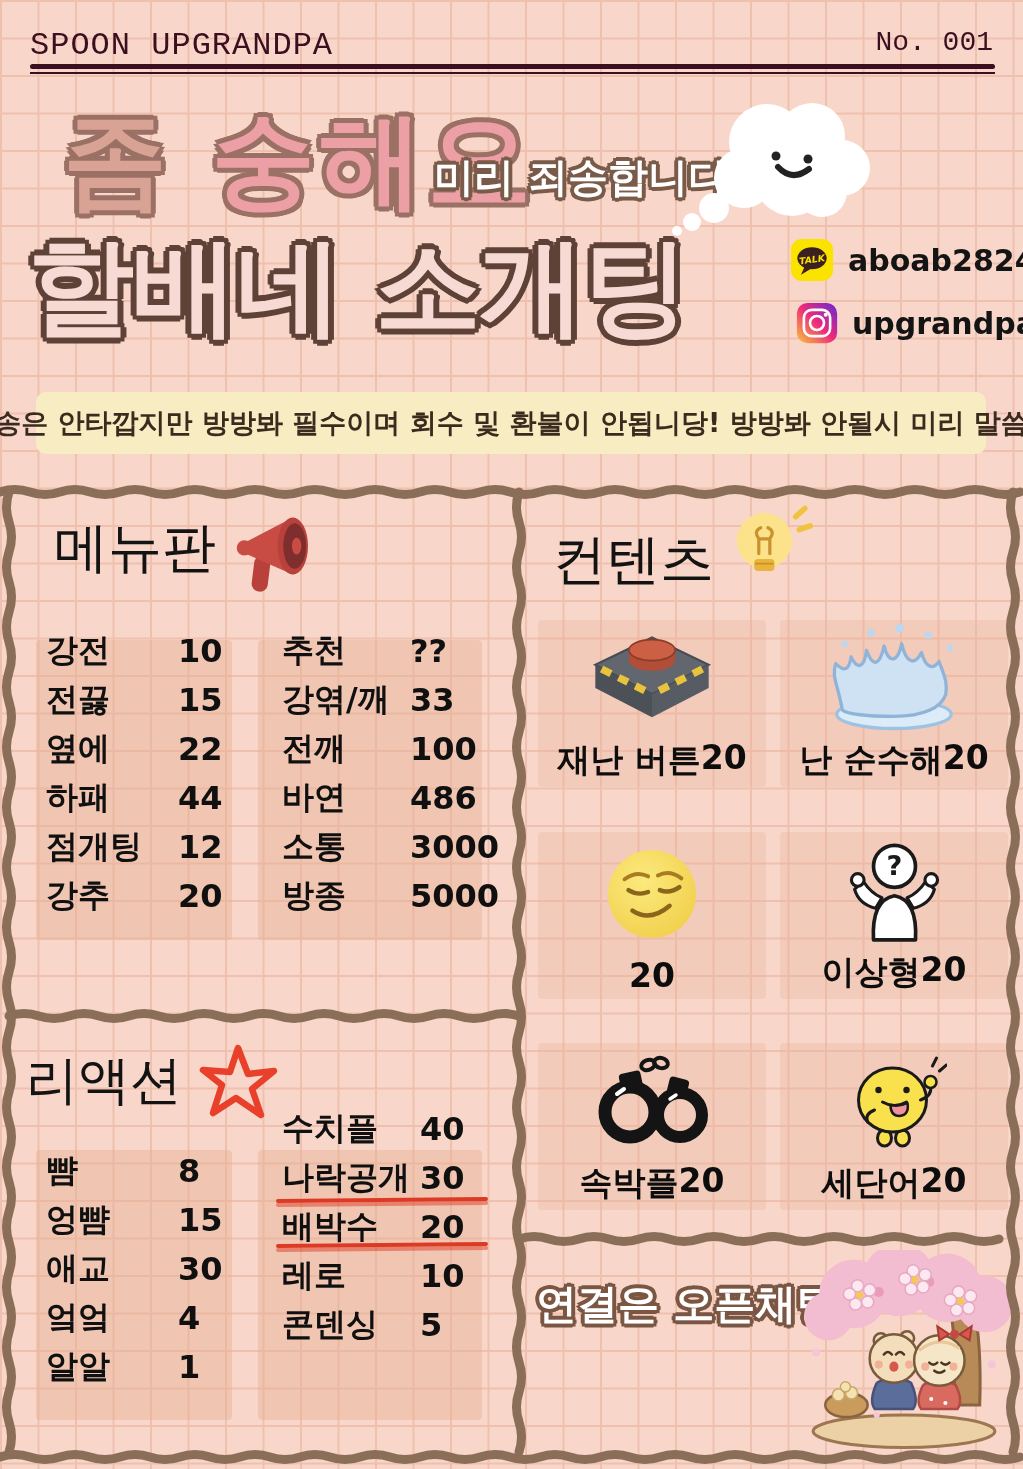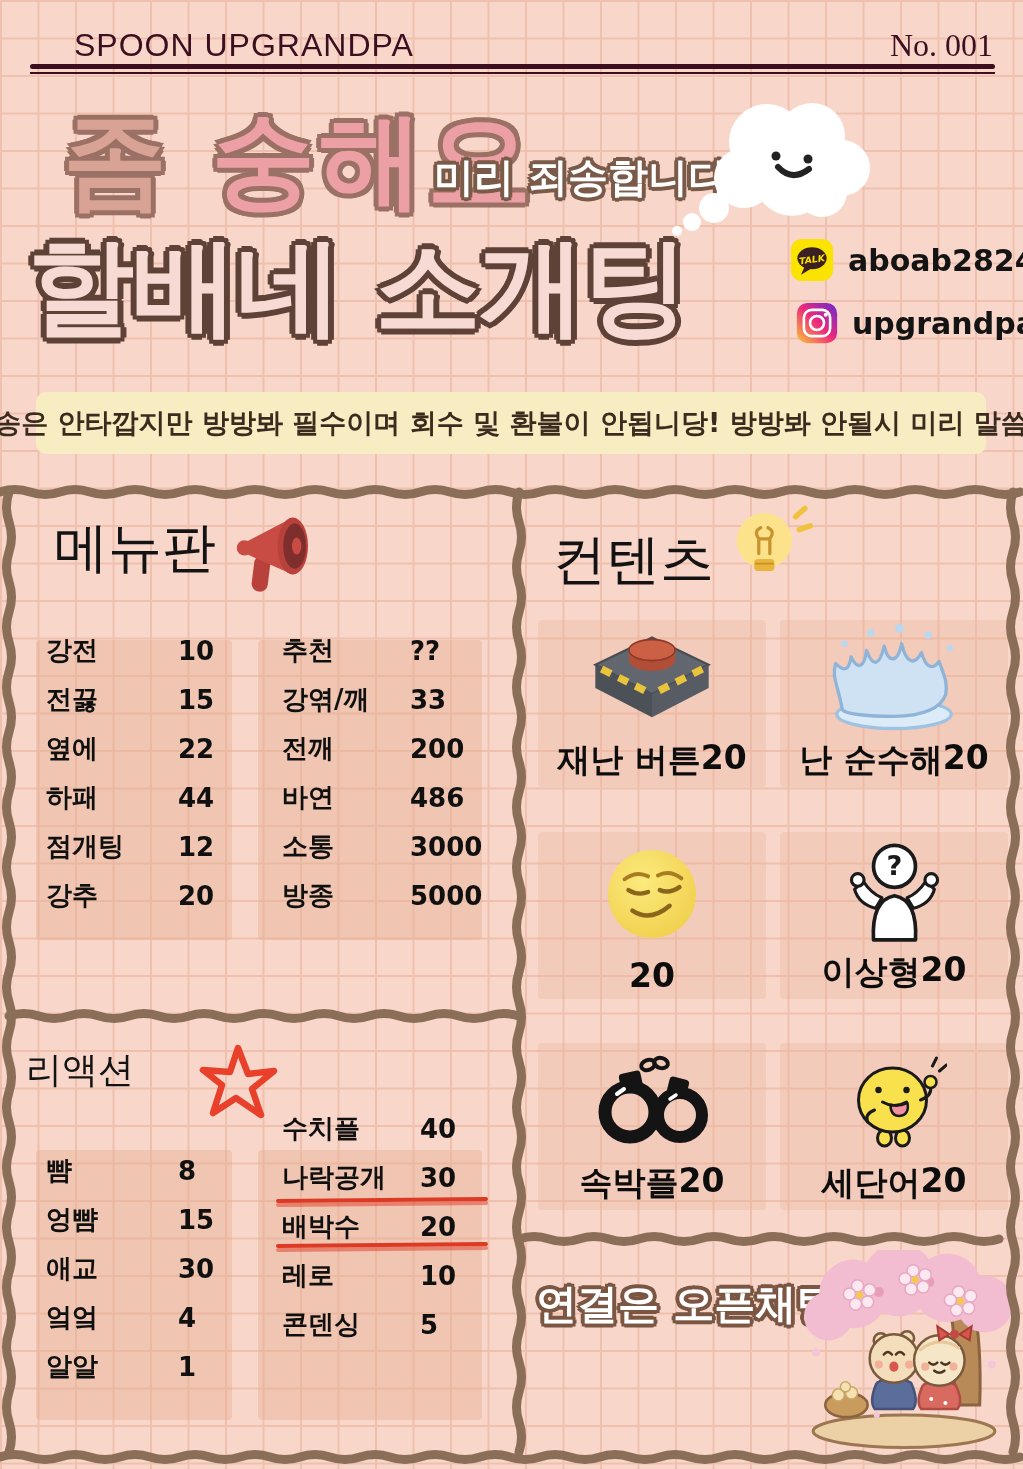--- a/index.html
+++ b/index.html
@@ -6,22 +6,22 @@
   .page{position:relative;width:1023px;height:1469px;overflow:hidden;
     background-color:#f8d7ca;
     background-image:
       linear-gradient(#f0c0ae 2px, transparent 2px),
       linear-gradient(90deg,#f0c0ae 2px, transparent 2px);
     background-size:37.5px 37.5px;
     font-family:"DejaVu Sans",sans-serif;}
   .abs{position:absolute;}
 
   
-  .brand{left:30px;top:27px;font-family:Liberation Sans, sans-serif;font-size:32px;color:#3c0f20;letter-spacing:1px;margin-left:44px;}
-  .issue{right:30px;top:27px;font-family:Liberation Serif, serif;font-size:32px;color:#3c0f20;}
+  .brand{left:30px;top:27px;font-family:Liberation Mono, monospace;font-size:32px;color:#3c0f20;letter-spacing:1px;}
+  .issue{right:30px;top:27px;font-family:Liberation Mono, monospace;font-size:28px;color:#3c0f20;}
   .rule1{left:30px;right:28px;top:64px;height:5px;background:#3c0f20;border-radius:3px;}
   .rule2{left:30px;right:28px;top:72px;height:2px;background:#3c0f20;}
 
   
   .title-top{left:33px;top:92px;font-size:104px;font-weight:900;letter-spacing:4px;white-space:nowrap;margin-left:30px;}
   .tt1{color:#d8a295;}
   .tt2{color:#ec9fa4;}
   .ol-title1{text-shadow:-5px 0 0 #9a7164,5px 0 0 #9a7164,0 -5px 0 #9a7164,0 5px 0 #9a7164,-4px -4px 0 #9a7164,4px -4px 0 #9a7164,-4px 4px 0 #9a7164,4px 4px 0 #9a7164;}
   .apology{left:434px;top:150px;font-size:40px;font-weight:800;color:#fff;white-space:nowrap;
     text-shadow:-4px 0 0 #7a5a48,4px 0 0 #7a5a48,0 -4px 0 #7a5a48,0 4px 0 #7a5a48,-3px -3px 0 #7a5a48,3px -3px 0 #7a5a48,-3px 3px 0 #7a5a48,3px 3px 0 #7a5a48;}
@@ -32,27 +32,27 @@
   .kakao-row{left:790px;top:238px;}
   .insta-row{left:796px;top:302px;}
 
   .banner{left:36px;top:392px;width:950px;height:62px;background:#f8ecc3;border-radius:10px;
     display:flex;align-items:center;justify-content:center;font-size:27px;font-weight:700;color:#3a2b1e;white-space:nowrap;}
 
   
   .sec-title{font-weight:400;color:#131313;white-space:nowrap;}
   .menu-title{left:54px;top:512px;font-size:54px;}
   .contents-title{left:552px;top:524px;font-size:54px;}
-  .reactions-title{left:26px;top:1046px;font-size:36px;}
+  .reactions-title{left:26px;top:1046px;font-size:52px;}
 
   
   .shade{background:rgba(226,170,140,.38);border-radius:4px;}
 
   
-  .list{position:absolute;font-size:26px;font-weight:700;color:#101010;}
+  .list{position:absolute;font-size:32px;font-weight:700;color:#101010;}
   .list .row{position:relative;height:49px;display:flex;align-items:center;white-space:nowrap;}
   .list .price{position:absolute;left:132px;}
   .list.menu-right .price{left:128px;}
   .list.reactions-right .price{left:138px;}
 
   .red-underline{height:4px;background:#dd3a25;box-shadow:0 4px 0 rgba(221,58,37,.5);transform:rotate(-.6deg);border-radius:2px;}
 
   
   .cell{position:absolute;width:228px;height:167px;box-sizing:border-box;padding-bottom:4px;
     display:flex;flex-direction:column;align-items:center;justify-content:flex-end;
@@ -175,21 +175,21 @@
     <div class="row">
         <span>추천</span>
         <span class="price">??</span>
       </div>
     <div class="row">
         <span>강엮/깨</span>
         <span class="price">33</span>
       </div>
     <div class="row">
         <span>전깨</span>
-        <span class="price">200</span>
+        <span class="price">100</span>
       </div>
     <div class="row">
         <span>바연</span>
         <span class="price">486</span>
       </div>
     <div class="row">
         <span>소통</span>
         <span class="price">3000</span>
       </div>
     <div class="row">

